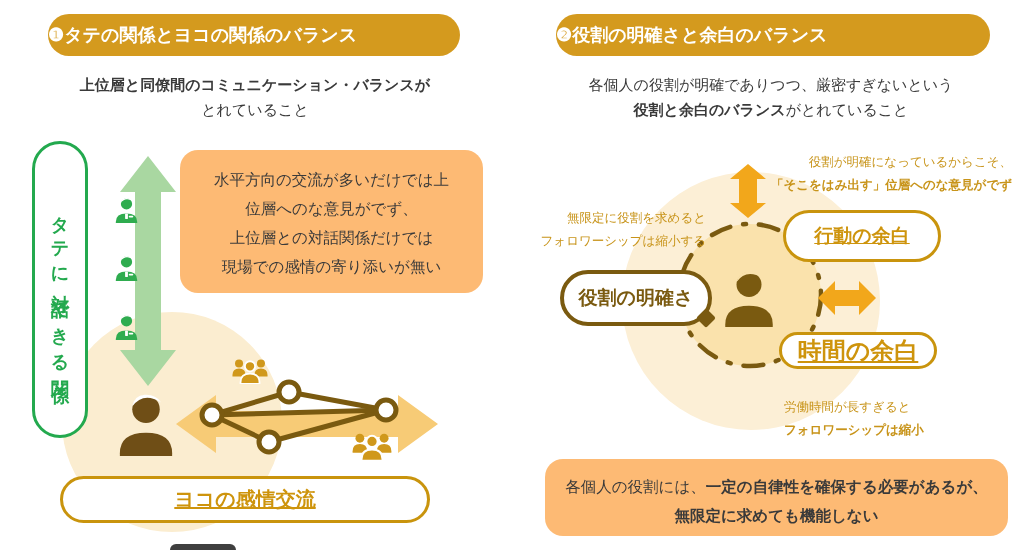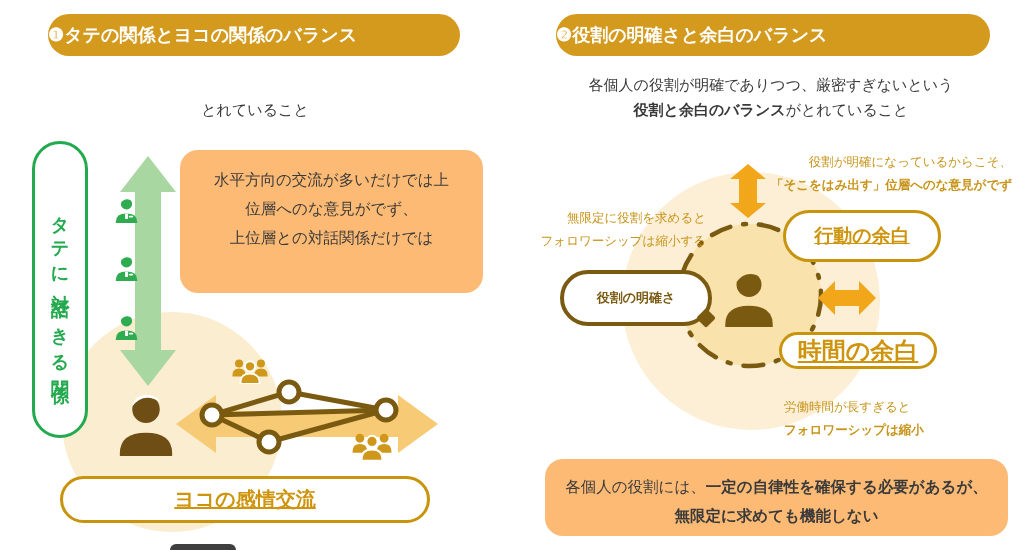--- a/index.html
+++ b/index.html
@@ -46,40 +46,40 @@
   .right-header { left:556px; top:14px; width:434px; }
   .right-subtitle { left:540px; top:72px; width:462px; }
   .big-circle-right { left:622px; top:172px; width:258px; height:258px; background:#FCEFD6; z-index:1; }
   .dashed-circle { position:absolute; left:670px; top:215px; width:160px; height:160px; z-index:2; }
   .gold-v-arrow { position:absolute; left:730px; top:164px; width:36px; height:54px; z-index:3; }
   .gold-h-arrow { position:absolute; left:818px; top:276px; width:58px; height:44px; z-index:3; }
   .right-person { position:absolute; left:719px; top:267px; width:60px; height:60px; color:#7A5A10; z-index:3; }
   .pill-action { left:783px; top:210px; width:158px; height:52px; font-size:19px; }
   .pill-time   { left:779px; top:332px; width:158px; height:37px; font-size:24px; }
   .pill-role { position:absolute; left:560px; top:270px; width:152px; height:56px; background:#ffffff;
-    border:4px solid #7A5A10; border-radius:28px; color:#7A5A10; font-weight:bold; font-size:13px;
+    border:4px solid #7A5A10; border-radius:28px; color:#7A5A10; font-weight:bold; font-size:19px;
     display:flex; align-items:center; justify-content:center; z-index:6; }
   .pill-role-tail { position:absolute; right:-5px; bottom:-3px; width:14px; height:14px;
     background:#7A5A10; transform:rotate(45deg); border-radius:2px; z-index:-1; }
   .ann-top { left:700px; top:151px; width:312px; text-align:right; }
   .ann-left { left:530px; top:207px; width:176px; text-align:right; }
   .ann-bottom { left:784px; top:396px; width:214px; }
   .right-footer { left:545px; top:459px; width:463px; height:77px; padding-top:13px; line-height:29px; }
 </style>
 </head>
 <body>
 
 <div class="canvas">
 
   <div class="pill-header left-header">
     <span>❶タテの関係とヨコの関係のバランス</span>
   </div>
 
   <div class="subtitle left-subtitle">
-    <br>
+    <span class="bold">上位層と同僚間のコミュニケーション・バランスが</span><br>
     <span>とれていること</span>
   </div>
 
   <div class="circle cream-circle-left"></div>
 
   <div class="green-pill">
     <span class="green-pill-label">タテに対話できる関係</span>
   </div>
 
   <div class="green-arrow">
@@ -113,20 +113,21 @@
       <path d="M5 46 q0 -15 19 -15 q19 0 19 15 l0 2 h-38 z" fill="currentColor"></path>
       <rect x="21.5" y="31" width="5" height="10" rx="1.5" fill="#ffffff"></rect>
       <rect x="28" y="35" width="8" height="3" rx="1.5" fill="#ffffff"></rect>
     </svg>
   </div>
 
   <div class="gray-box left-bubble">
     <span>水平方向の交流が多いだけでは上</span><br>
     <span>位層へのな意見がでず、</span><br>
     <span>上位層との対話関係だけでは</span><br>
+    <span>現場での感情の寄り添いが無い</span>
   </div>
 
   <div class="brown-person">
     <svg class="person-svg" viewBox="0 0 48 48">
       <circle cx="24" cy="14" r="10" fill="currentColor"></circle>
       <path d="M14 12 Q22 1 35 9 Q31 3 23 3.5 Q15.5 4 14 12 Z" fill="#ffffff"></path>
       <path d="M5 46 q0 -15 19 -15 q19 0 19 15 l0 2 h-38 z" fill="currentColor"></path>
     </svg>
   </div>
 

